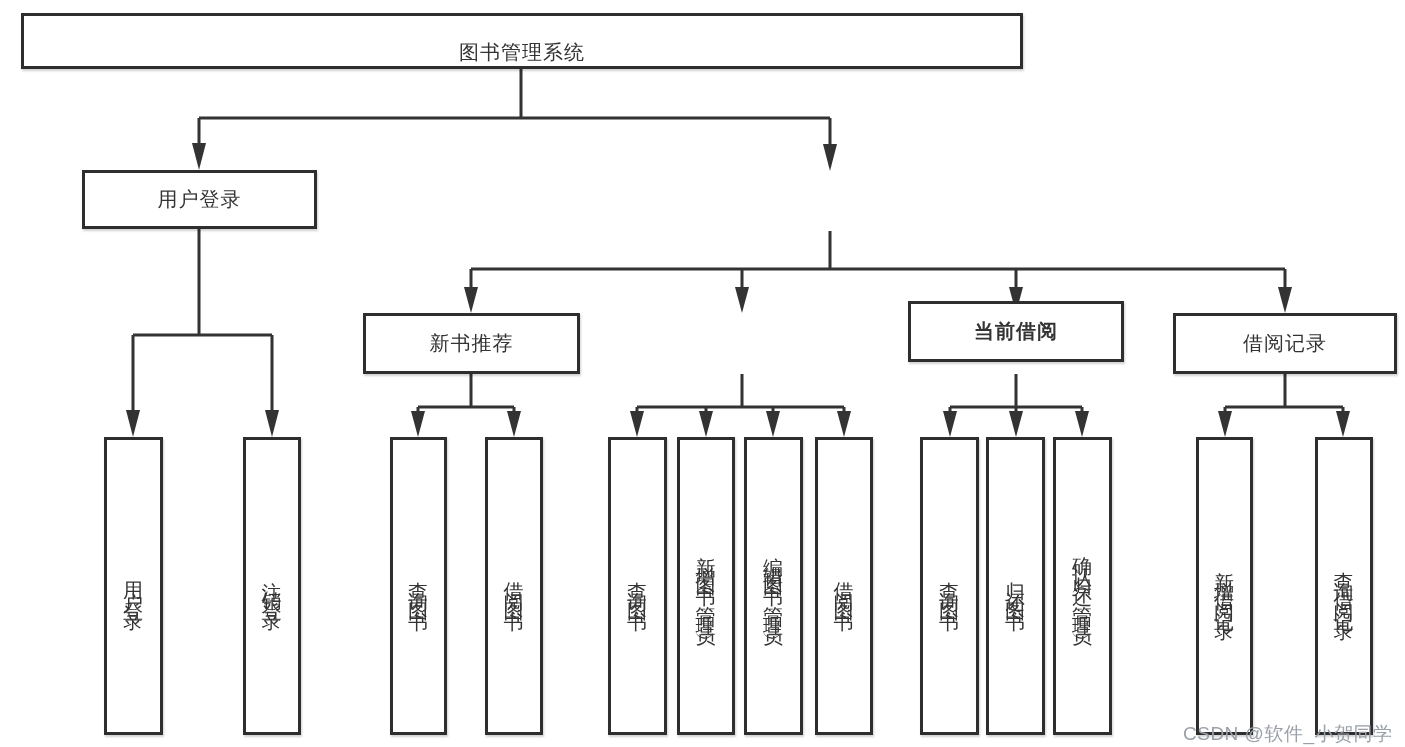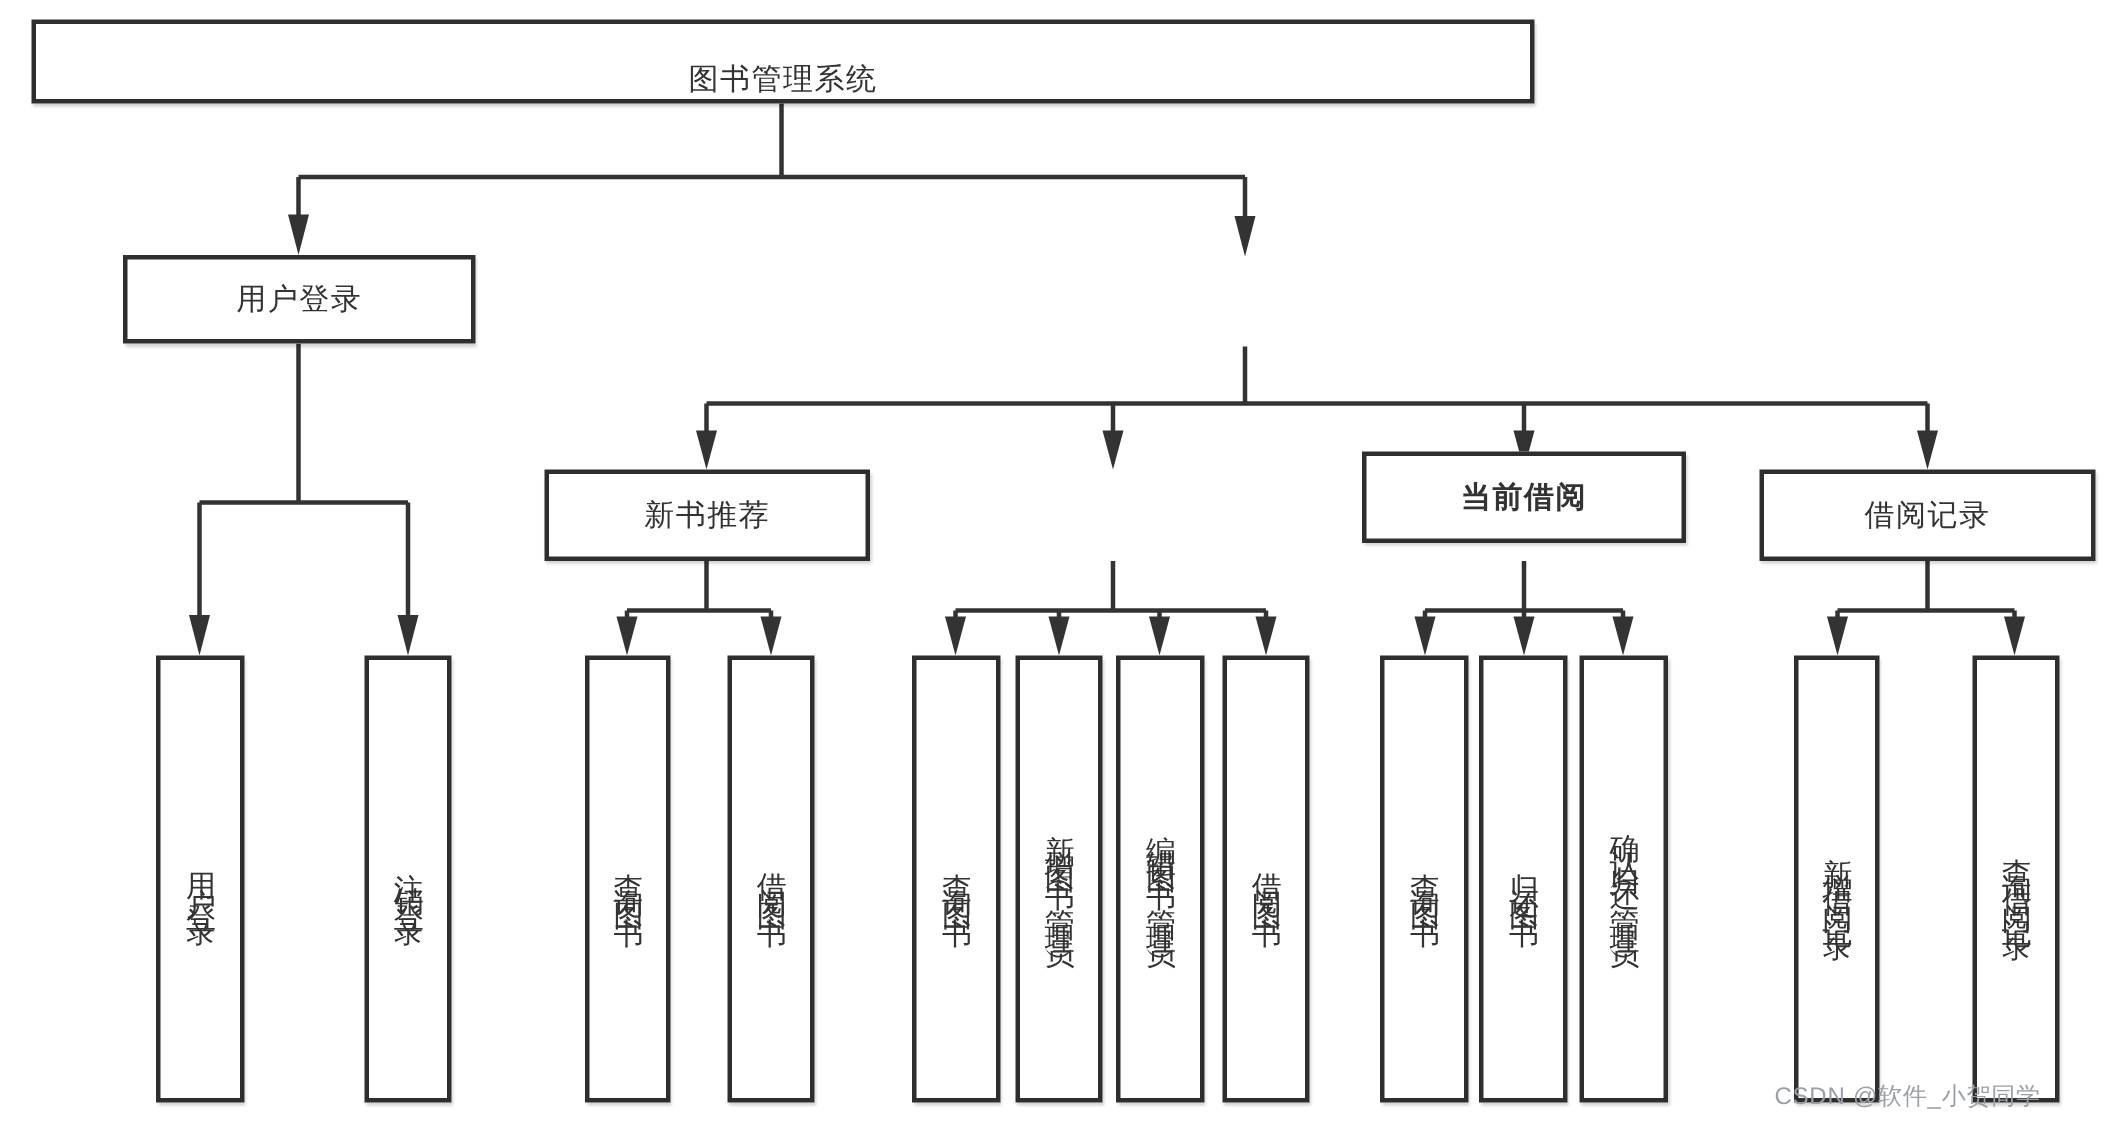--- a/index.html
+++ b/index.html
@@ -29,21 +29,21 @@
     text-orientation:upright;
     letter-spacing:10px;
     font-size:20px;
     line-height:1;
   }
   .leaf span{display:block;}
   #watermark{
     position:absolute;
     left:1183px;top:721px;
     z-index:3;
-    font-size:16px;
+    font-size:19px;
     color:#9aa0a8;
     white-space:nowrap;
     letter-spacing:0.5px;
   }
 </style>
 </head>
 <body>
 
 <div id="stage">
 

